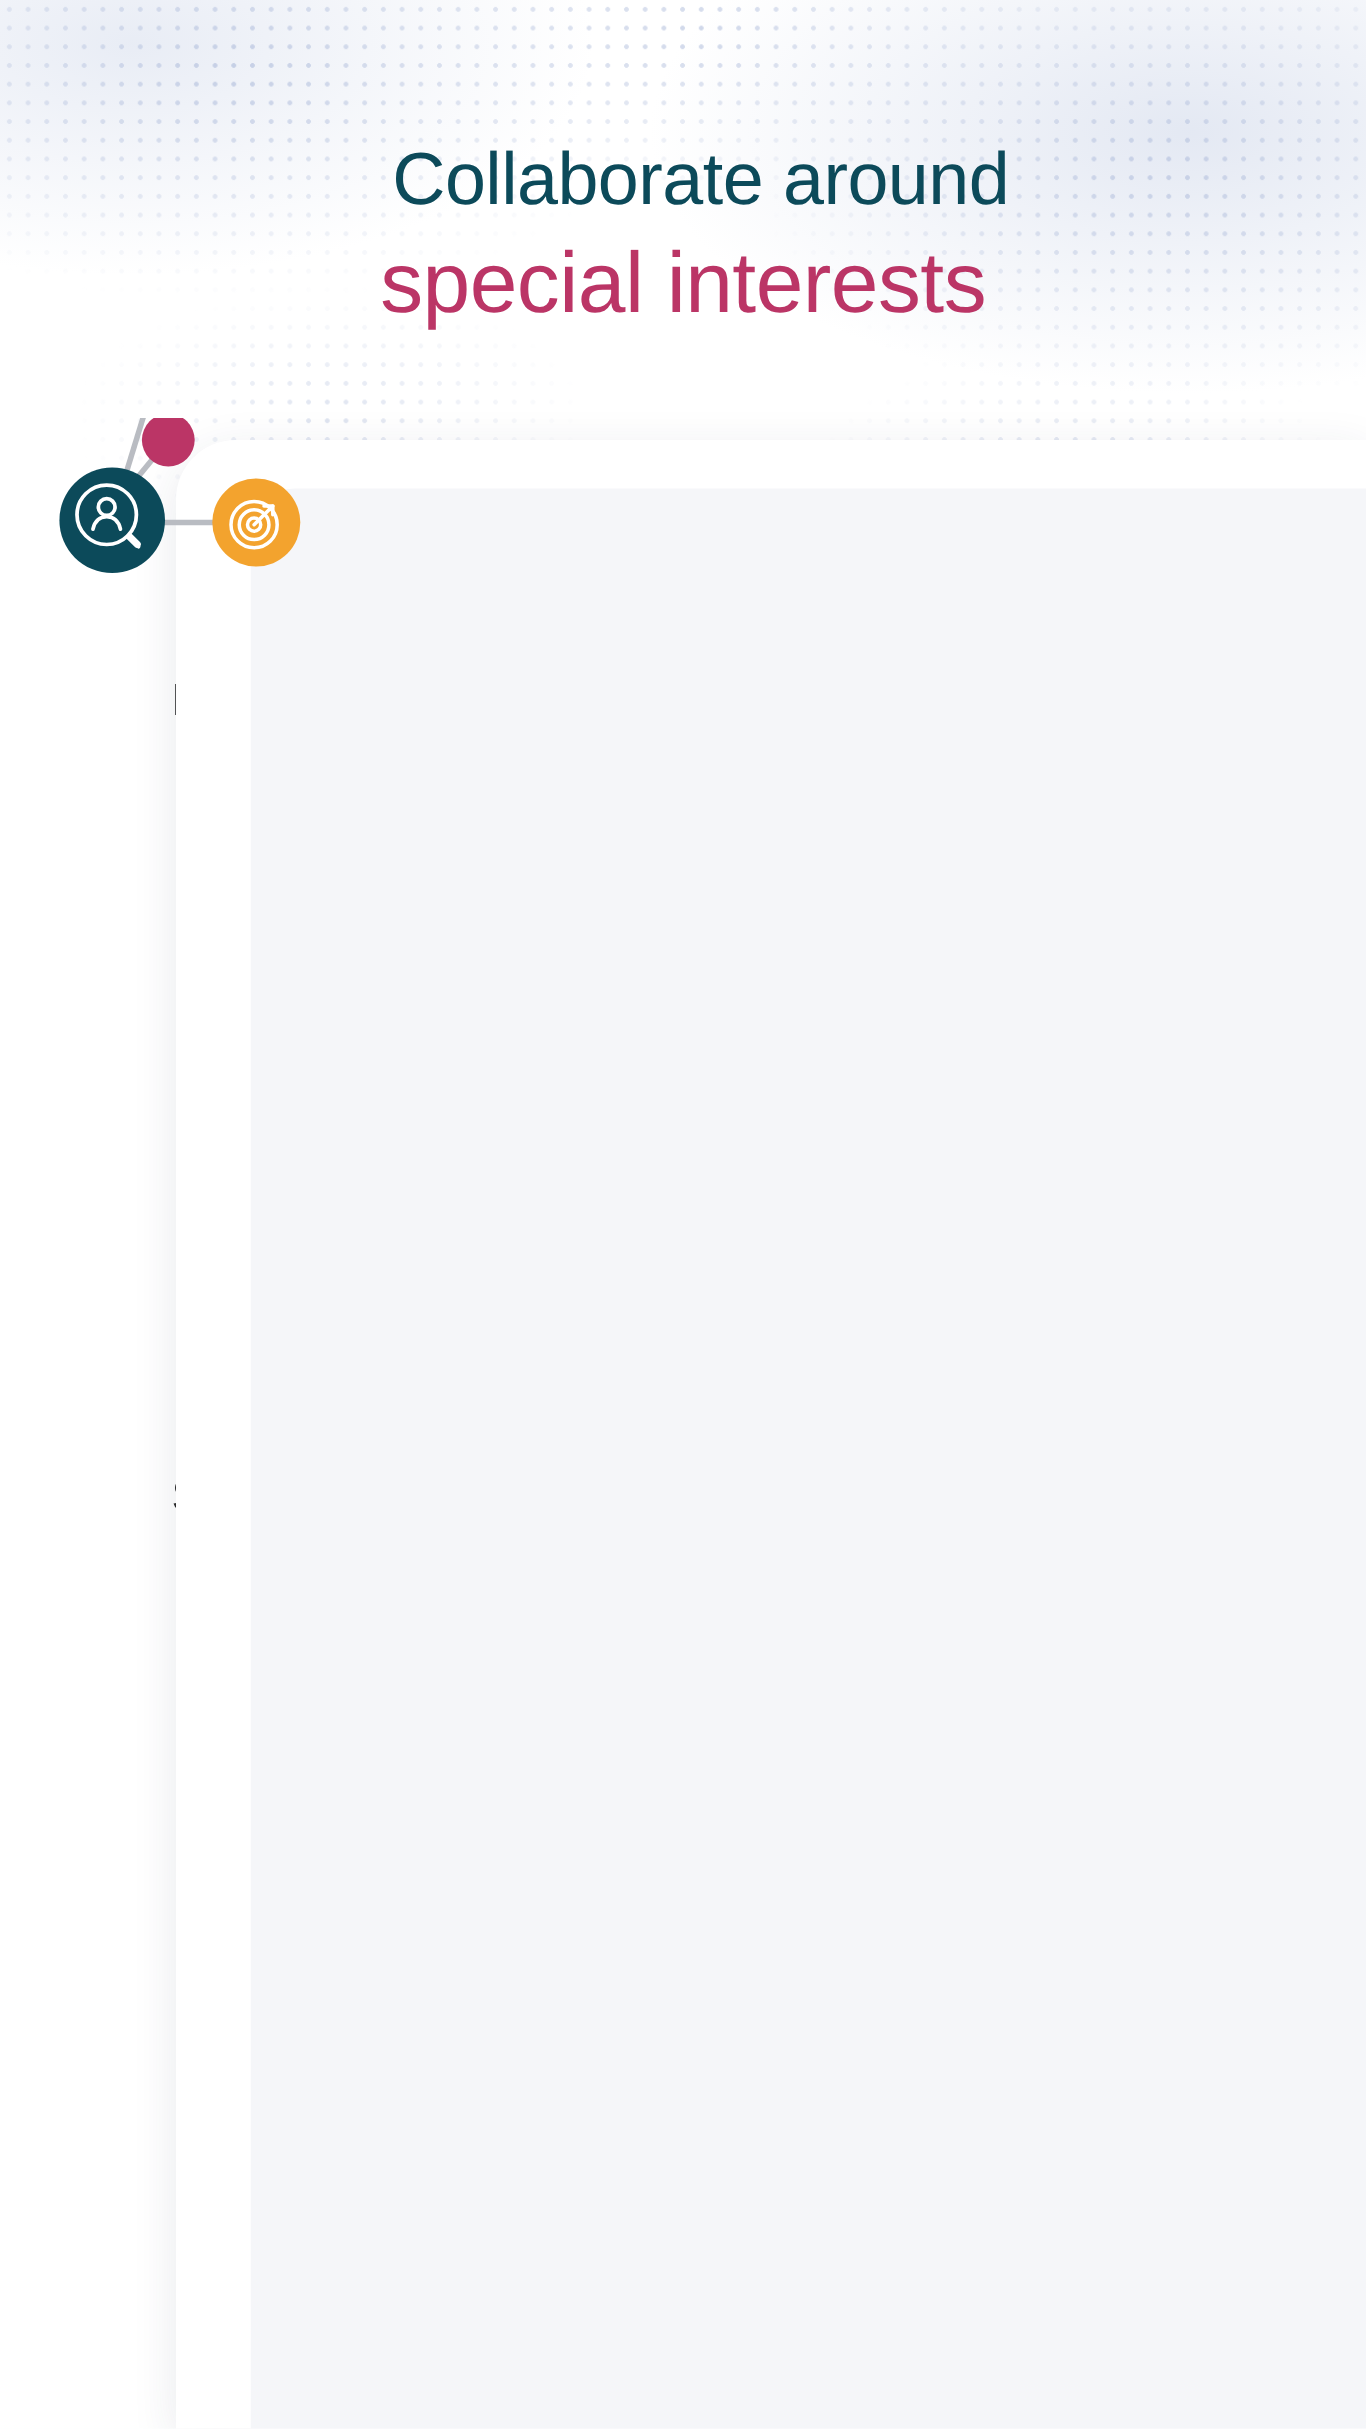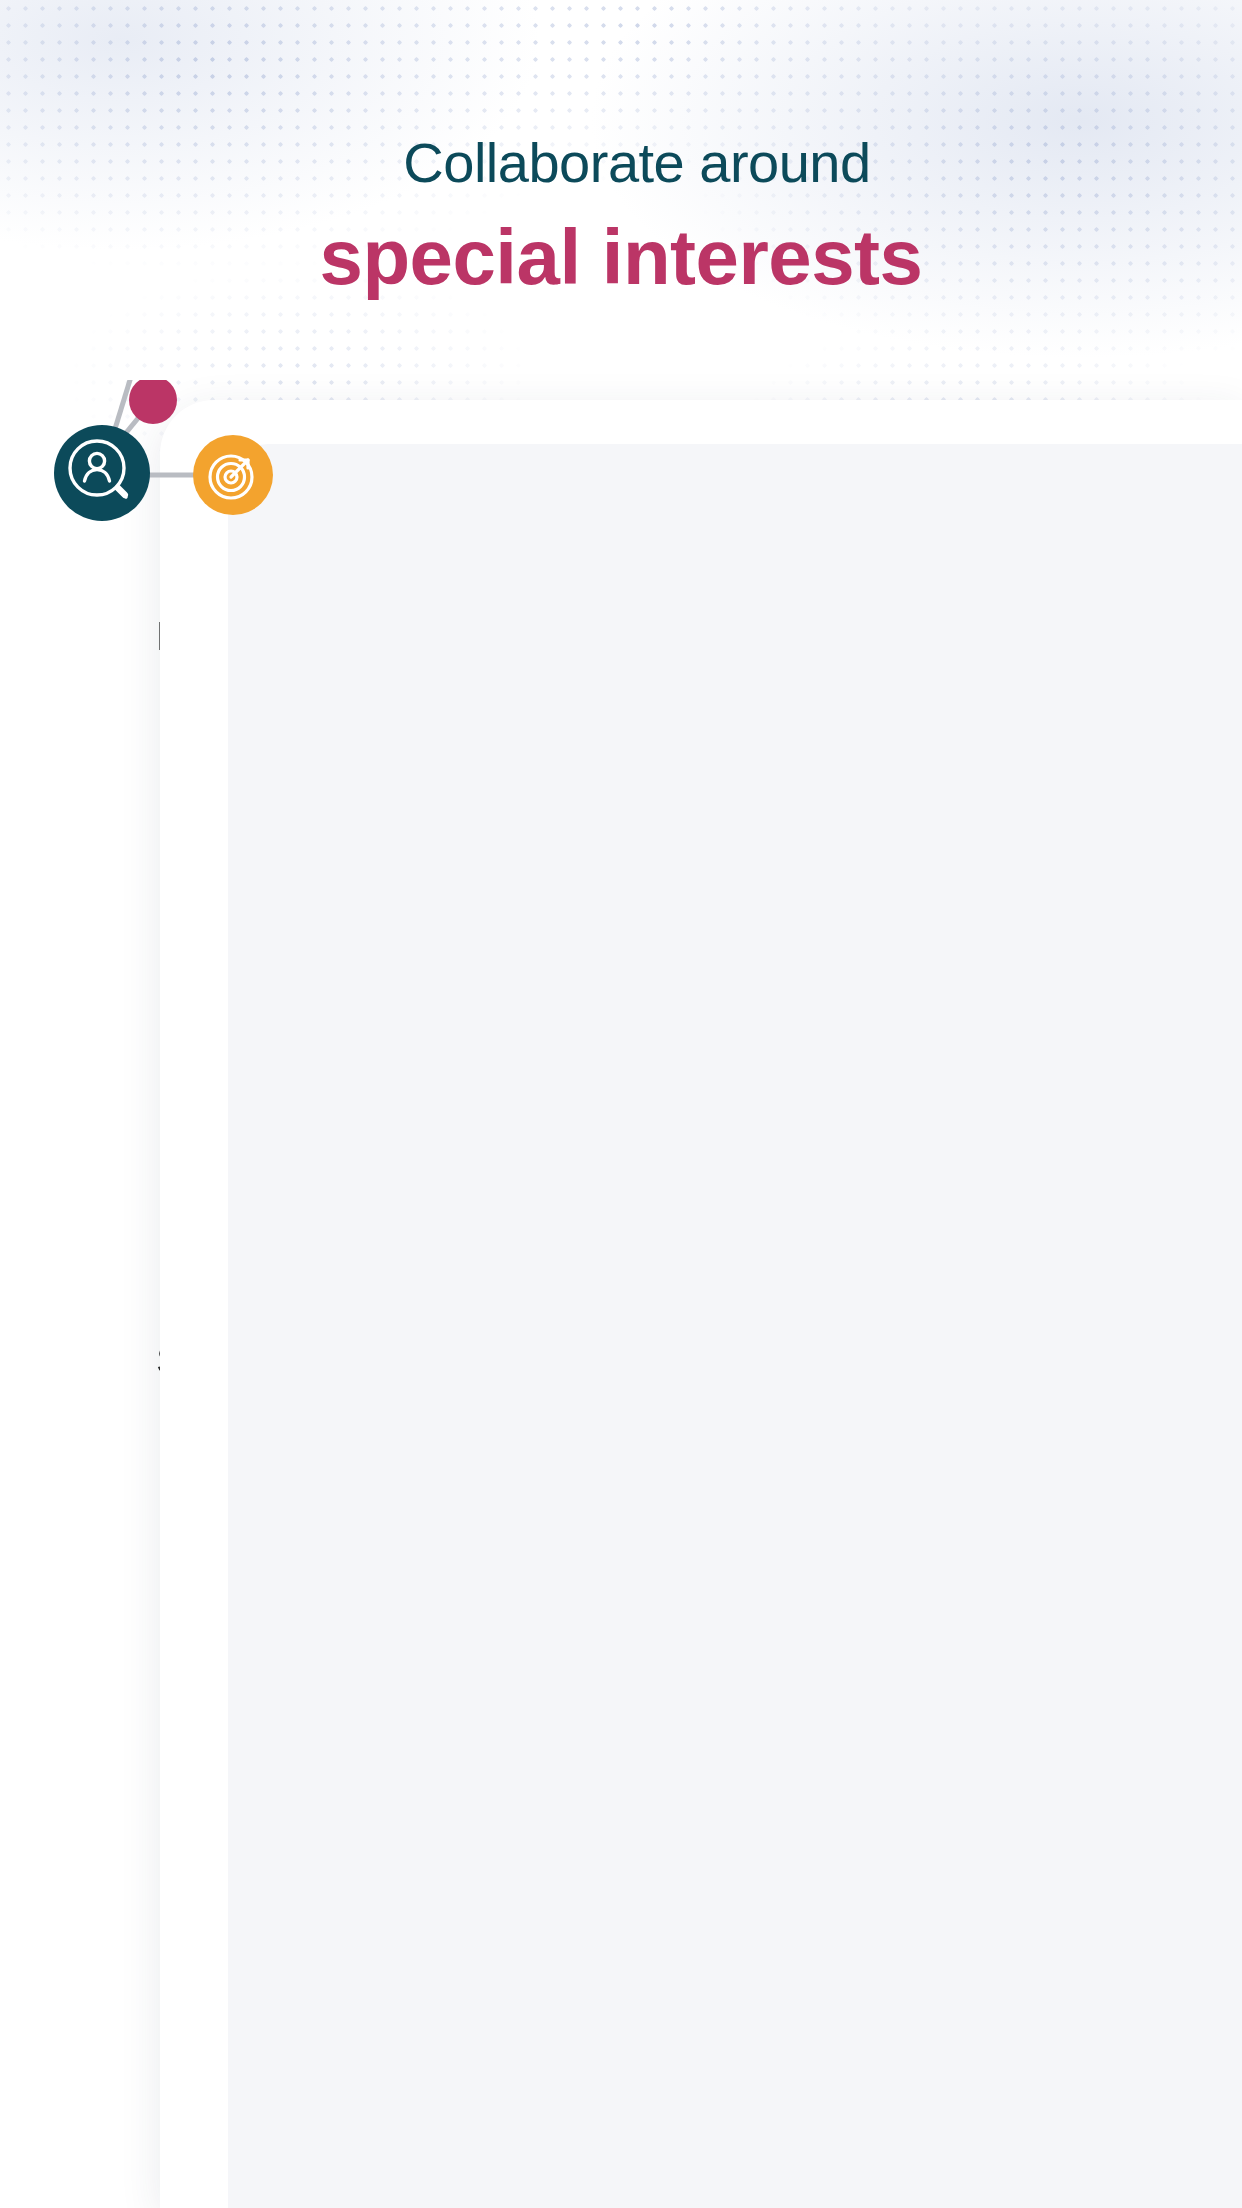--- a/index.html
+++ b/index.html
@@ -40,27 +40,27 @@
       radial-gradient(ellipse 600px 300px at 120px 40px, rgba(205,214,233,.45) 0%, rgba(205,214,233,0) 70%);
   }
 
   
   #headline{
     position:absolute;left:0;top:120px;width:1242px;text-align:center;
     z-index:6;
   }
   .hl-line1{
     display:block;
-    font-size:56px;line-height:86px;font-weight:400;color:#0c4a5a;
+    font-size:67px;line-height:86px;font-weight:400;color:#0c4a5a;
     letter-spacing:-0.5px;
     padding-left:32px;
   }
   .hl-line2{
     display:block;margin-top:8px;
-    font-size:78px;line-height:86px;font-weight:700;color:#bb3566;
+    font-size:78px;line-height:86px;font-weight:400;color:#bb3566;
     letter-spacing:-0.5px;
   }
 
   
   #deco-graph{position:absolute;left:20px;top:380px;width:320px;height:200px;z-index:8;}
 
   
   #phone{
     position:absolute;left:160px;top:400px;
     width:1082px;height:1808px;

